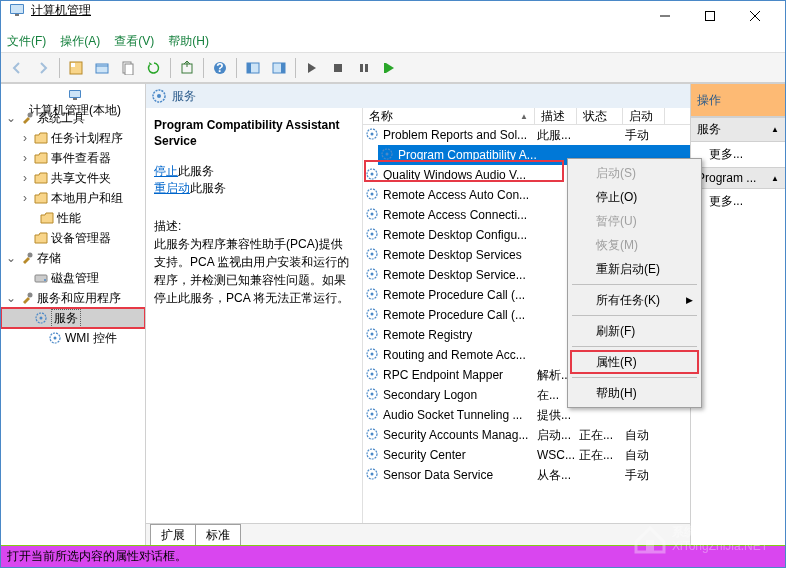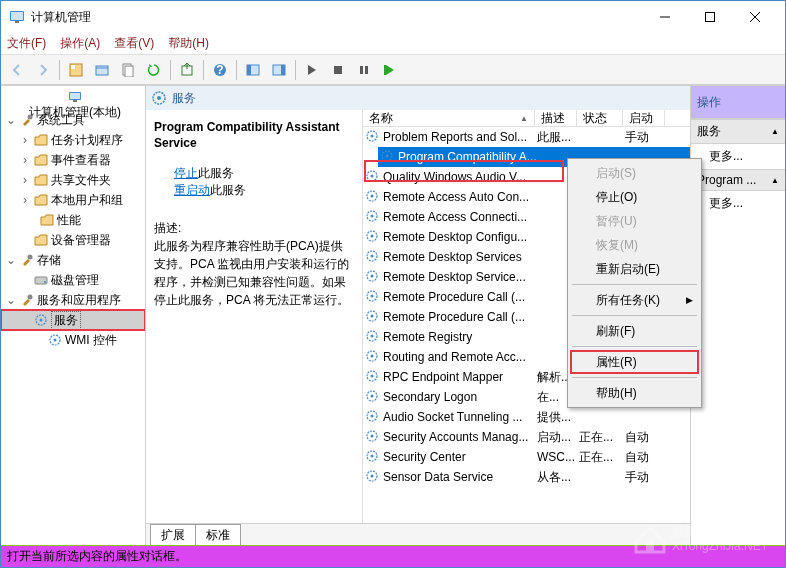--- a/index.html
+++ b/index.html
@@ -1,28 +1,28 @@
 <!DOCTYPE html>
 <html><head>
 <meta charset="utf-8">
 <style>
 * { box-sizing: border-box; margin: 0; padding: 0; font-family: "Microsoft YaHei", "SimSun", sans-serif; font-size: 12px; }
 body { background: #fff; width: 786px; height: 568px; overflow: hidden; position: relative; }
 
 .window { width: 786px; height: 568px; border: 1px solid #4a88c7; display: flex; flex-direction: column; background: #fff; }
 
-.titlebar { height: 30px; background: #fff; display: flex; align-items: center; padding: 16px 8px; }
+.titlebar { height: 30px; background: #fff; display: flex; align-items: flex-start; padding: 1px 8px; text-decoration: underline; }
 .titlebar .app-icon { width: 16px; height: 16px; margin-right: 6px; }
 .titlebar .title { flex: 1; color: #000; }
 .titlebar .win-btns { display: flex; gap: 0; }
 .titlebar .win-btn { width: 45px; height: 28px; display: flex; align-items: center; justify-content: center; color: #000; }
 .titlebar .win-btn svg { width: 10px; height: 10px; }
 
 .menubar { height: 22px; background: #fff; display: flex; align-items: center; padding: 0 6px; gap: 14px; border-bottom: 1px solid #e0e0e0; }
-.menubar .menu-item { color: #7f1d1d; cursor: default; }
+.menubar .menu-item { color: #15803d; cursor: default; }
 
 .toolbar { height: 30px; background: #f5f5f5; border-bottom: 1px solid #d0d0d0; display: flex; align-items: center; padding: 0 4px; gap: 2px; }
 .toolbar .tb-btn { width: 24px; height: 24px; display: flex; align-items: center; justify-content: center; border: 1px solid transparent; }
 .toolbar .tb-btn.disabled svg { opacity: 0.4; }
 .toolbar .sep { width: 1px; height: 20px; background: #c0c0c0; margin: 0 2px; }
 
 .body-area { flex: 1; display: flex; border-top: 1px solid #d0d0d0; overflow: hidden; }
 
 .tree-pane { width: 145px; border-right: 1px solid #d0d0d0; background: #fff; overflow: hidden; padding: 4px 0; }
 .tree-item { display: flex; align-items: center; height: 20px; padding-left: 4px; white-space: nowrap; }
@@ -32,21 +32,21 @@
 .tree-item.selected .label { border: 1px dotted #606060; padding: 0 2px; }
 .tree-item.highlight-box { outline: 2px solid #e63946; outline-offset: -1px; }
 
 .mid-pane { flex: 1; display: flex; flex-direction: column; overflow: hidden; }
 .mid-header { height: 24px; background: #e8f0f8; display: flex; align-items: center; padding: 0 6px; gap: 6px; color: #2a5a8a; }
 .mid-header svg { width: 14px; height: 14px; }
 .mid-body { flex: 1; display: flex; overflow: hidden; }
 
 .detail-pane { width: 216px; padding: 10px 8px; font-size: 12px; }
 .detail-pane .svc-name { font-weight: bold; margin-bottom: 14px; line-height: 1.3; }
-.detail-pane .svc-link { color: #0066cc; text-decoration: underline; cursor: pointer; margin-left: 20px; }
+.detail-pane .svc-link { color: #0066cc; text-decoration: underline; cursor: pointer; }
 .detail-pane .svc-desc { margin-top: 20px; line-height: 1.5; }
 
 .list-pane { flex: 1; display: flex; flex-direction: column; border-left: 1px solid #e0e0e0; overflow: hidden; }
 .list-header { display: flex; height: 17px; background: #fff; border-bottom: 1px solid #e0e0e0; }
 .list-header .col { display: flex; align-items: center; padding: 0 6px; border-right: 1px solid #e0e0e0; position: relative; }
 .list-header .col .sort { position: absolute; right: 6px; font-size: 8px; color: #666; }
 .list-body { flex: 1; overflow: hidden; }
 .list-row { display: flex; height: 20px; align-items: center; }
 .list-row.selected { background: #0078d7; color: #fff; margin-left: 15px; }
 .list-row .cell { padding: 0 2px; white-space: nowrap; overflow: hidden; text-overflow: ellipsis; display: flex; align-items: center; }
@@ -56,21 +56,21 @@
 .col-status { width: 46px; }
 .col-start { width: 42px; }
 
 .selected-row-box { position: absolute; border: 2px solid #e63946; pointer-events: none; }
 
 .tabstrip { height: 22px; display: flex; align-items: center; padding-left: 4px; border-top: 1px solid #d0d0d0; background: #f5f5f5; }
 .tabstrip .tab { padding: 2px 10px; background: #fff; border: 1px solid #a0a0a0; border-bottom: none; margin-right: -1px; }
 .tabstrip .tab.active { background: #fff; }
 
 .actions-pane { width: 95px; border-left: 1px solid #d0d0d0; background: #fff; display: flex; flex-direction: column; }
-.actions-header { height: 16px; background: #c4b5fd; display: flex; align-items: center; padding: 16px 6px; color: #2a5a8a; border-bottom: 1px solid #d0d0d0; }
+.actions-header { height: 16px; background: #fdba74; display: flex; align-items: center; padding: 16px 6px; color: #2a5a8a; border-bottom: 1px solid #d0d0d0; }
 .actions-body { flex: 1; }
 .actions-group-hdr { background: #e8e8e8; padding: 3px 6px; display: flex; align-items: center; justify-content: space-between; border-bottom: 1px solid #d0d0d0; border-top: 1px solid #d0d0d0; }
 .actions-group-hdr .tri { font-size: 8px; }
 .actions-item { padding: 4px 6px 4px 18px; }
 
 .statusbar { height: 22px; border-top: 1px solid #84cc16; display: flex; align-items: center; padding: 0 6px; background: #d946ef; }
 
 .context-menu { position: absolute; background: #f0f0f0; border: 1px solid #a0a0a0; box-shadow: 2px 2px 4px rgba(0,0,0,0.3); width: 135px; padding: 2px; }
 .context-menu .cm-item { height: 24px; display: flex; align-items: center; padding: 0 18px 0 26px; position: relative; }
 .context-menu .cm-item.disabled { color: #a0a0a0; }

